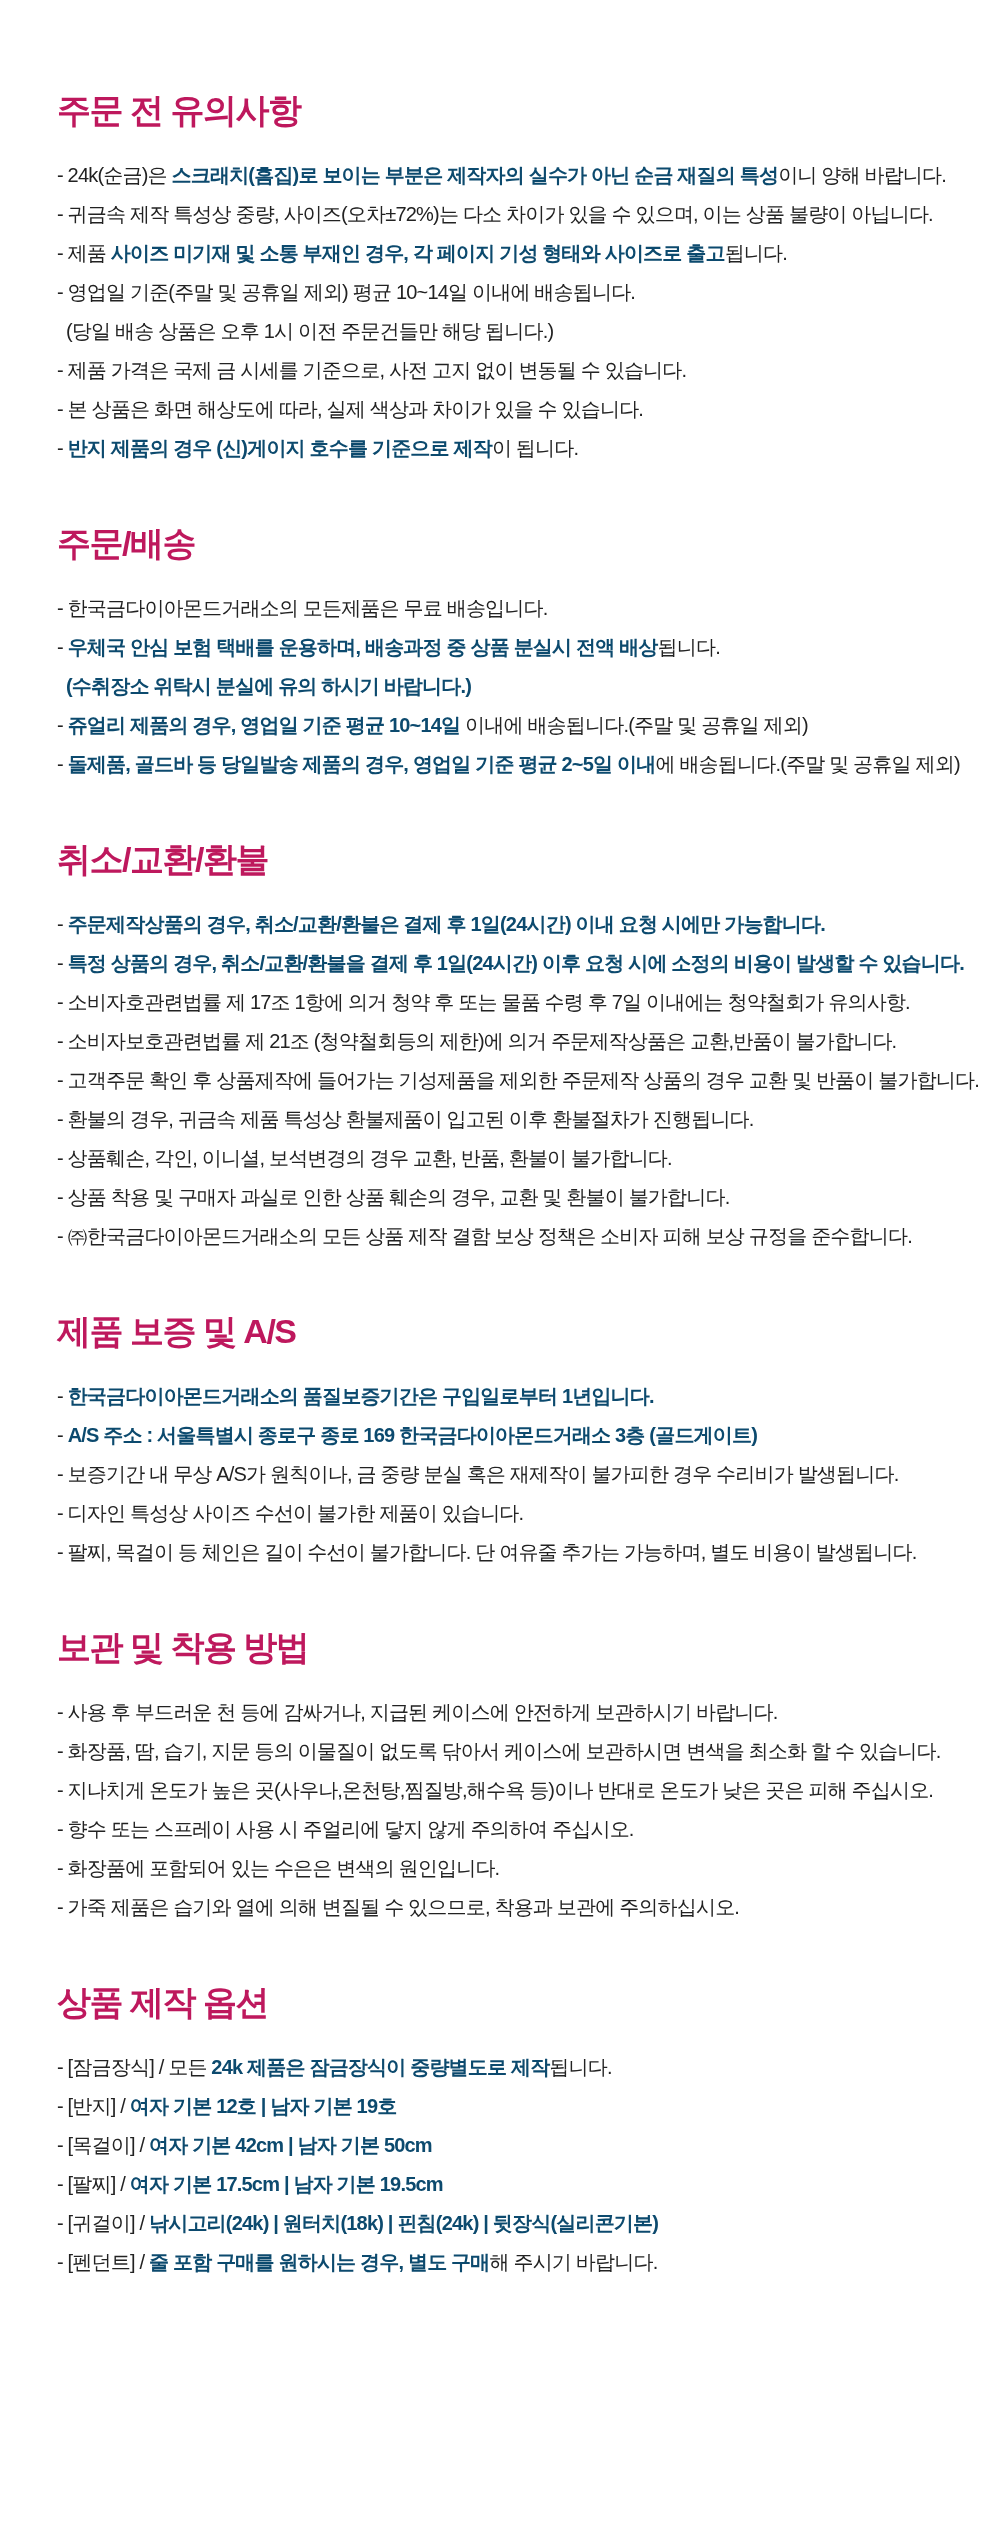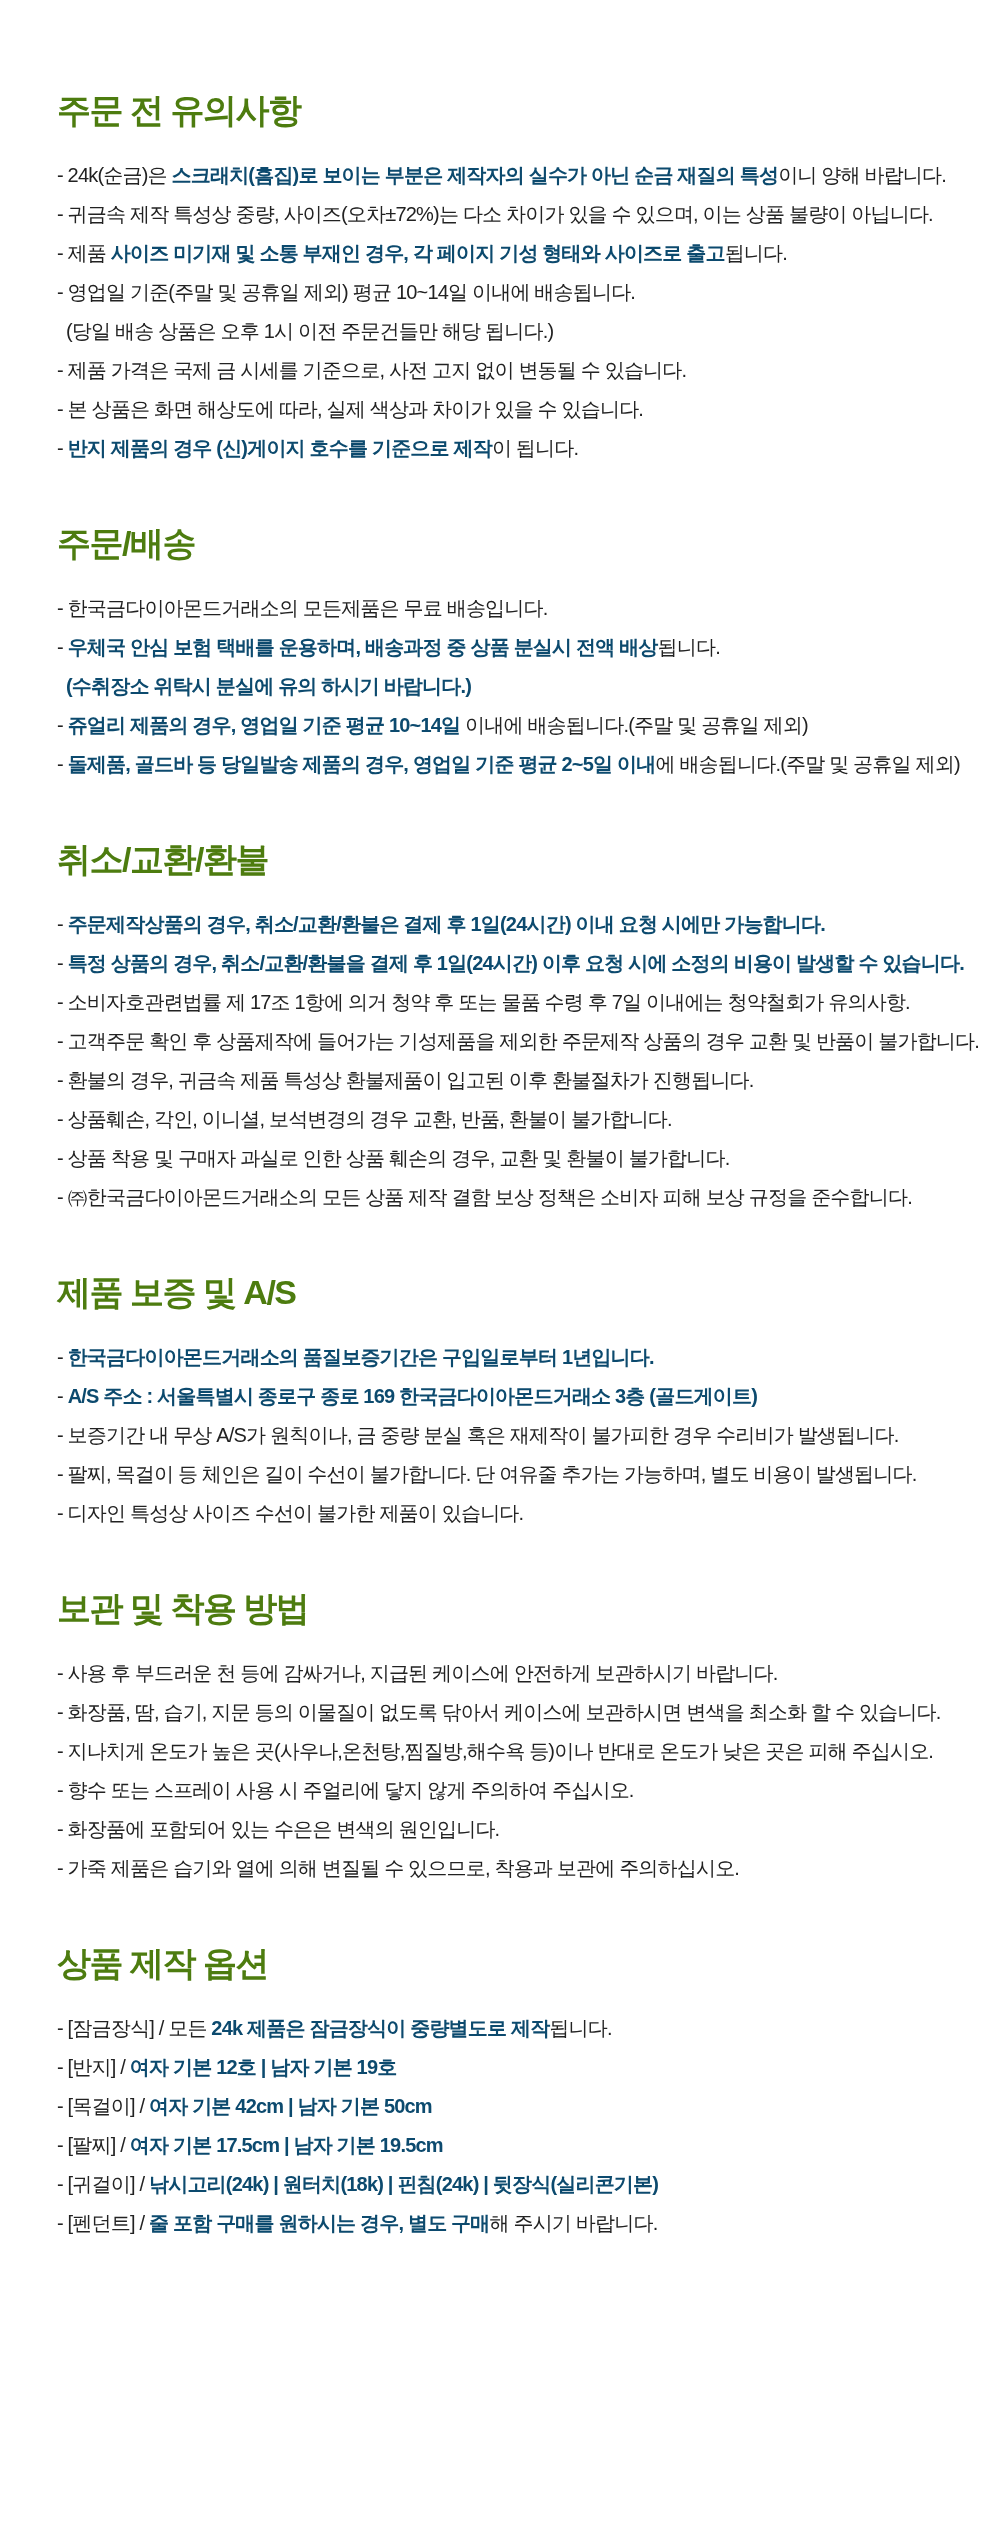--- a/index.html
+++ b/index.html
@@ -18,21 +18,21 @@
   .page {
     padding: 92px 48px 0 57px;
     box-sizing: border-box;
   }
   .section { margin: 0; }
   .section + .section { margin-top: 67px; }
   .section-title {
     font-size: 34px;
     line-height: 36px;
     font-weight: 800;
-    color: #4d7c0f;
+    color: #be185d;
     letter-spacing: -1.5px;
     margin: 0 0 37px 0;
   }
   .notice-line {
     font-size: 20px;
     line-height: 20px;
     margin: 0 0 19px 0;
     letter-spacing: -0.8px;
     white-space: nowrap;
     color: #222222;
@@ -64,33 +64,34 @@
       <p class="notice-line"><span>- </span><span class="b">우체국 안심 보험 택배를 운용하며, 배송과정 중 상품 분실시 전액 배상</span><span>됩니다.</span></p>
       <p class="notice-line indent"><span class="b">(수취장소 위탁시 분실에 유의 하시기 바랍니다.)</span></p>
       <p class="notice-line"><span>- </span><span class="b">쥬얼리 제품의 경우, 영업일 기준 평균 10~14일</span><span> 이내에 배송됩니다.(주말 및 공휴일 제외)</span></p>
       <p class="notice-line"><span>- </span><span class="b">돌제품, 골드바 등 당일발송 제품의 경우, 영업일 기준 평균 2~5일 이내</span><span>에 배송됩니다.(주말 및 공휴일 제외)</span></p>
     </section>
     <section class="section">
       <h2 class="section-title">취소/교환/환불</h2>
       <p class="notice-line"><span>- </span><span class="b">주문제작상품의 경우, 취소/교환/환불은 결제 후 1일(24시간) 이내 요청 시에만 가능합니다.</span></p>
       <p class="notice-line"><span>- </span><span class="b">특정 상품의 경우, 취소/교환/환불을 결제 후 1일(24시간) 이후 요청 시에 소정의 비용이 발생할 수 있습니다.</span></p>
       <p class="notice-line"><span>- 소비자호관련법률 제 17조 1항에 의거 청약 후 또는 물품 수령 후 7일 이내에는 청약철회가 유의사항.</span></p>
+      <p class="notice-line"><span>- 소비자보호관련법률 제 21조 (청약철회등의 제한)에 의거 주문제작상품은 교환,반품이 불가합니다.</span></p>
       <p class="notice-line"><span>- 고객주문 확인 후 상품제작에 들어가는 기성제품을 제외한 주문제작 상품의 경우 교환 및 반품이 불가합니다.</span></p>
       <p class="notice-line"><span>- 환불의 경우, 귀금속 제품 특성상 환불제품이 입고된 이후 환불절차가 진행됩니다.</span></p>
       <p class="notice-line"><span>- 상품훼손, 각인, 이니셜, 보석변경의 경우 교환, 반품, 환불이 불가합니다.</span></p>
       <p class="notice-line"><span>- 상품 착용 및 구매자 과실로 인한 상품 훼손의 경우, 교환 및 환불이 불가합니다.</span></p>
       <p class="notice-line"><span>- ㈜한국금다이아몬드거래소의 모든 상품 제작 결함 보상 정책은 소비자 피해 보상 규정을 준수합니다.</span></p>
     </section>
     <section class="section">
       <h2 class="section-title">제품 보증 및 A/S</h2>
       <p class="notice-line"><span>- </span><span class="b">한국금다이아몬드거래소의 품질보증기간은 구입일로부터 1년입니다.</span></p>
       <p class="notice-line"><span>- </span><span class="b">A/S 주소 : 서울특별시 종로구 종로 169 한국금다이아몬드거래소 3층 (골드게이트)</span></p>
       <p class="notice-line"><span>- 보증기간 내 무상 A/S가 원칙이나, 금 중량 분실 혹은 재제작이 불가피한 경우 수리비가 발생됩니다.</span></p>
+      <p class="notice-line"><span>- 디자인 특성상 사이즈 수선이 불가한 제품이 있습니다.</span></p>
       <p class="notice-line"><span>- 팔찌, 목걸이 등 체인은 길이 수선이 불가합니다. 단 여유줄 추가는 가능하며, 별도 비용이 발생됩니다.</span></p>
-      <p class="notice-line"><span>- 디자인 특성상 사이즈 수선이 불가한 제품이 있습니다.</span></p>
     </section>
     <section class="section">
       <h2 class="section-title">보관 및 착용 방법</h2>
       <p class="notice-line"><span>- 사용 후 부드러운 천 등에 감싸거나, 지급된 케이스에 안전하게 보관하시기 바랍니다.</span></p>
       <p class="notice-line"><span>- 화장품, 땀, 습기, 지문 등의 이물질이 없도록 닦아서 케이스에 보관하시면 변색을 최소화 할 수 있습니다.</span></p>
       <p class="notice-line"><span>- 지나치게 온도가 높은 곳(사우나,온천탕,찜질방,해수욕 등)이나 반대로 온도가 낮은 곳은 피해 주십시오.</span></p>
       <p class="notice-line"><span>- 향수 또는 스프레이 사용 시 주얼리에 닿지 않게 주의하여 주십시오.</span></p>
       <p class="notice-line"><span>- 화장품에 포함되어 있는 수은은 변색의 원인입니다.</span></p>
       <p class="notice-line"><span>- 가죽 제품은 습기와 열에 의해 변질될 수 있으므로, 착용과 보관에 주의하십시오.</span></p>
     </section>

